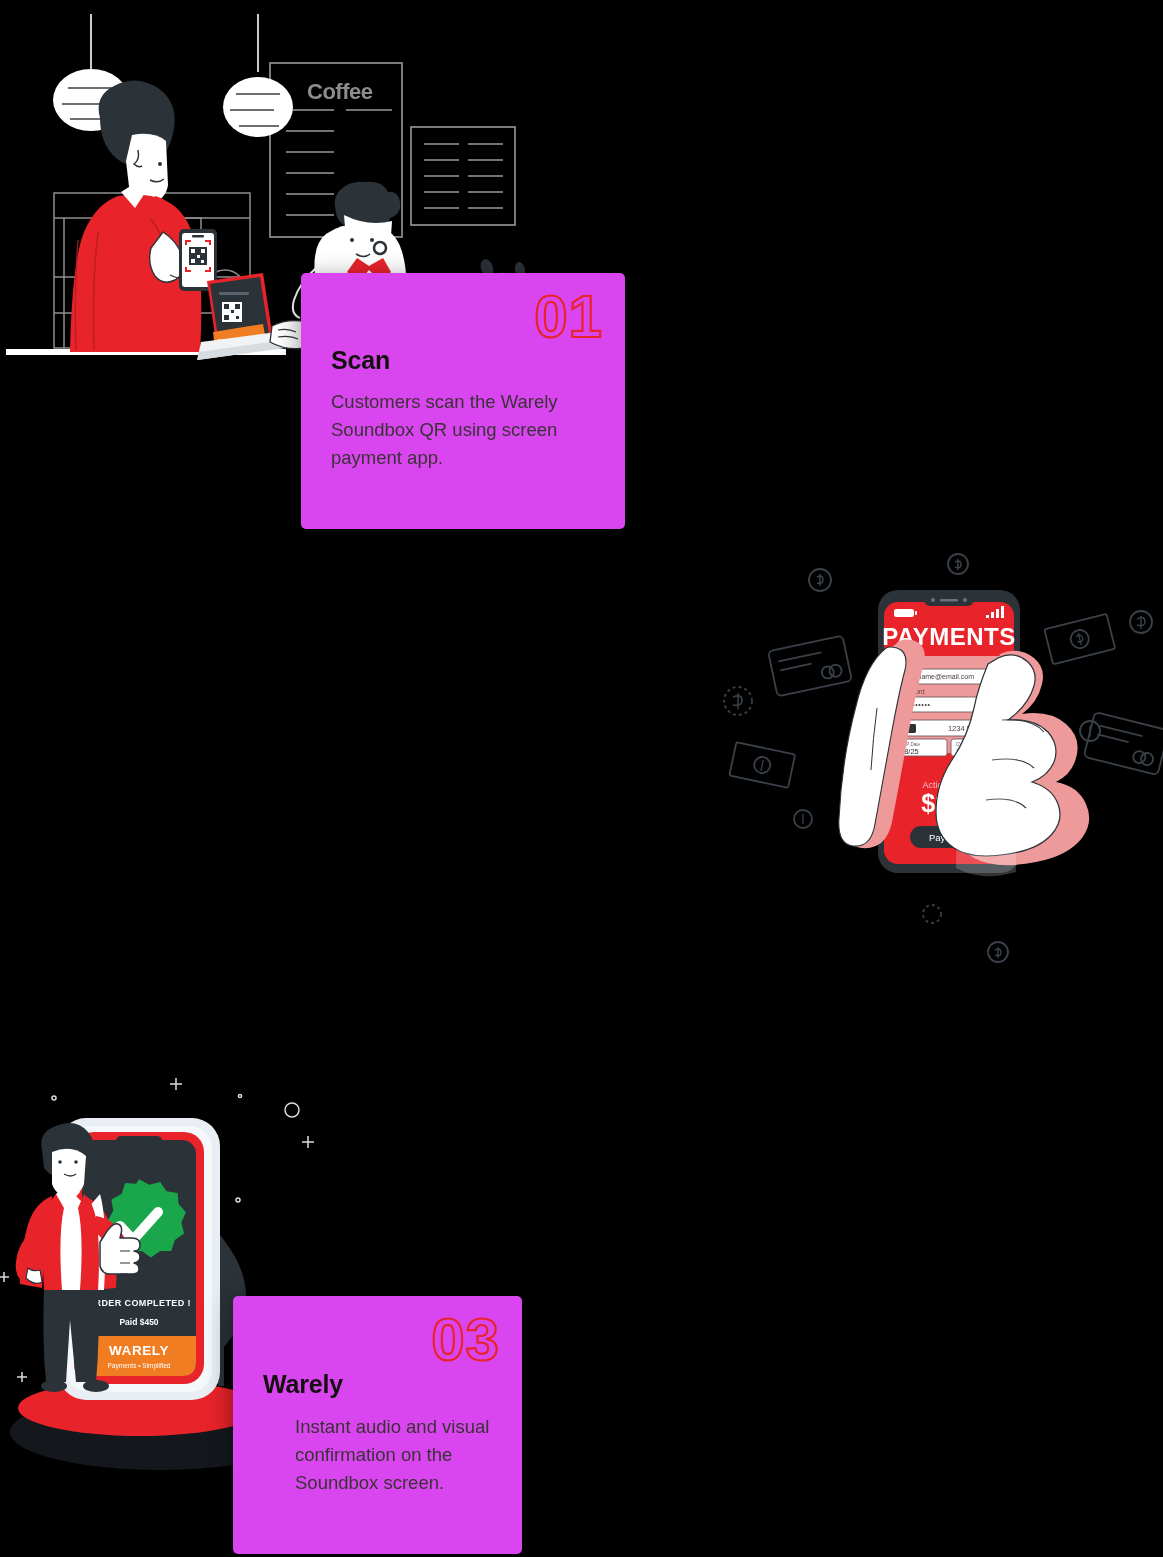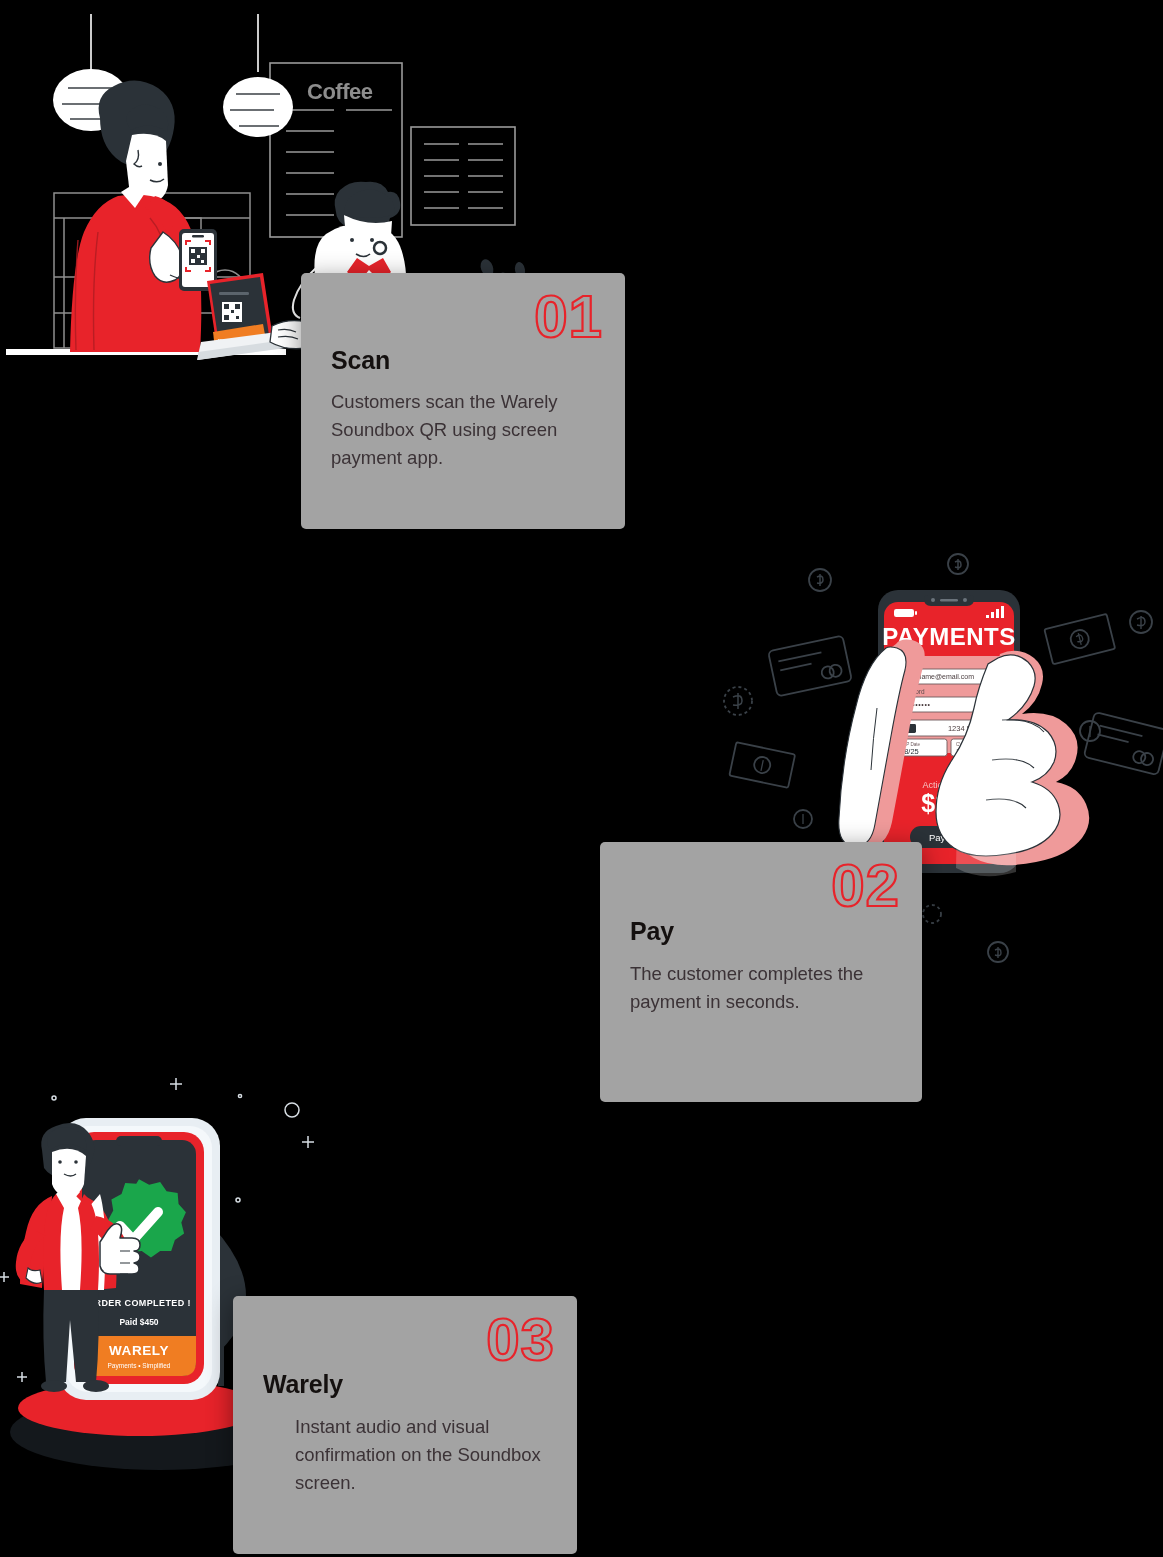--- a/index.html
+++ b/index.html
@@ -12,21 +12,21 @@
   #stage {
     position: relative;
     width: 1163px; height: 1557px;
     background: #000000;
     overflow: hidden;
   }
 
   
   .step-card {
     position: absolute;
-    background: #a3a3a3;
+    background: #d946ef;
     border-radius: 5px;
     box-shadow: 0 6px 26px rgba(0,0,0,0.45);
     z-index: 40;
   }
   .step-number {
     position: absolute;
     top: 14px; right: 22px;
     font-size: 60px;
     font-weight: 700;
     letter-spacing: 1px;
@@ -54,21 +54,21 @@
   }
 
   #card1 { left: 301px; top: 273px; width: 324px; height: 256px; }
   #card1 .step-title { top: 73px; }
   #card1 .step-desc  { top: 115px; }
 
   #card2 { left: 600px; top: 842px; width: 322px; height: 260px; }
   #card2 .step-title { top: 75px; }
   #card2 .step-desc  { top: 118px; }
 
-  #card3 { left: 233px; top: 1296px; width: 344px; height: 258px; }
+  #card3 { left: 233px; top: 1296px; width: 289px; height: 258px; }
   #card3 .step-title { top: 74px; }
   #card3 .step-desc  { top: 117px; margin-left: 32px; }
 
   
   .scene { position: absolute; text-align: center; }
   #scene1 { left: 0px;   top: 0px;    width: 540px; height: 380px; z-index: 10; }
   #scene2 { left: 700px; top: 548px;  width: 463px; height: 452px; z-index: 10; }
   #scene3 { left: 0px;   top: 1040px; width: 420px; height: 460px; z-index: 10; }
 
   .scene svg { display: block; }
@@ -471,25 +471,20 @@
       </g>
     </svg>
   </div>
 
   <div class="step-card" id="card1">
     <div class="step-number">01</div>
     <div class="step-title">Scan</div>
     <div class="step-desc">Customers scan the Warely Soundbox QR using screen payment app.</div>
   </div>
 
-  <div class="step-card" id="card2">
-    <div class="step-number">02</div>
-    <div class="step-title">Pay</div>
-    <div class="step-desc">The customer completes the payment in seconds.</div>
-  </div>
 
   <div class="step-card" id="card3">
     <div class="step-number">03</div>
     <div class="step-title">Warely</div>
     <div class="step-desc">Instant audio and visual confirmation on the Soundbox screen.</div>
   </div>
 
 </div>
 
 </body></html>

